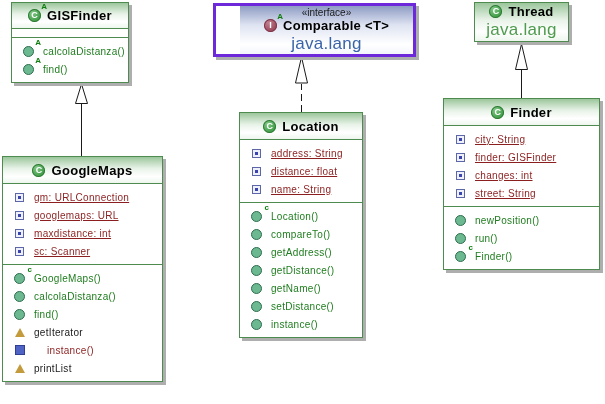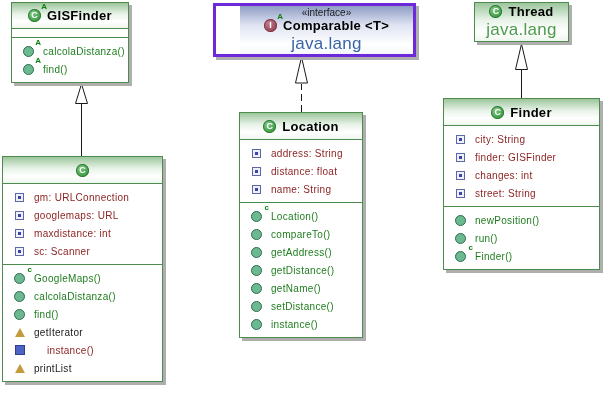--- a/index.html
+++ b/index.html
@@ -26,21 +26,21 @@
   .stereotype { font-size:10px; color:#1a1a1a; }
   .pkg { font-size:17px; letter-spacing:.3px; }
   .pkg.g { color:#4e9b4e; }
   .pkg.b { color:#3a64a8; }
 
   .sec { border-top:1px solid #4e8b4e; padding:4px 0; background:#fff; }
   .sec.empty { height:8px; padding:0; }
 
   .row { height:18px; display:flex; align-items:center; padding-left:10px; gap:8px; }
   .lbl { font-size:10px; letter-spacing:.3px; white-space:nowrap; }
-  .t-f { color:#8b1f1f; }      
+  .t-f { color:#8b1f1f;text-decoration:underline; }      
   .t-m { color:#1f7d1f; }      
   .t-k { color:#1a1a1a;text-align:right; }      
   .t-r { color:#8b1f1f;margin-left:13px; }      
 
   
   .ico { width:13px; height:13px; position:relative; flex:none;
          display:flex; align-items:center; justify-content:center; }
 
   .ic-class, .ic-iface {
     width:13px; height:13px; border-radius:50%;
@@ -149,20 +149,21 @@
       <span class="pkg g">java.lang</span>
     </div>
   </div>
 
   <div class="uml-box green" id="b-googlemaps">
     <div class="hdr hdr-26">
       <div class="title-row">
         <span class="ic-class">
           <b class="glyph">C</b>
         </span>
+        <span class="title">GoogleMaps</span>
       </div>
     </div>
     <div class="sec">
       <div class="row">
         <span class="ico">
             <span class="ic-f"></span>
           </span>
         <span class="lbl t-f">gm: URLConnection</span>
       </div>
       <div class="row">

